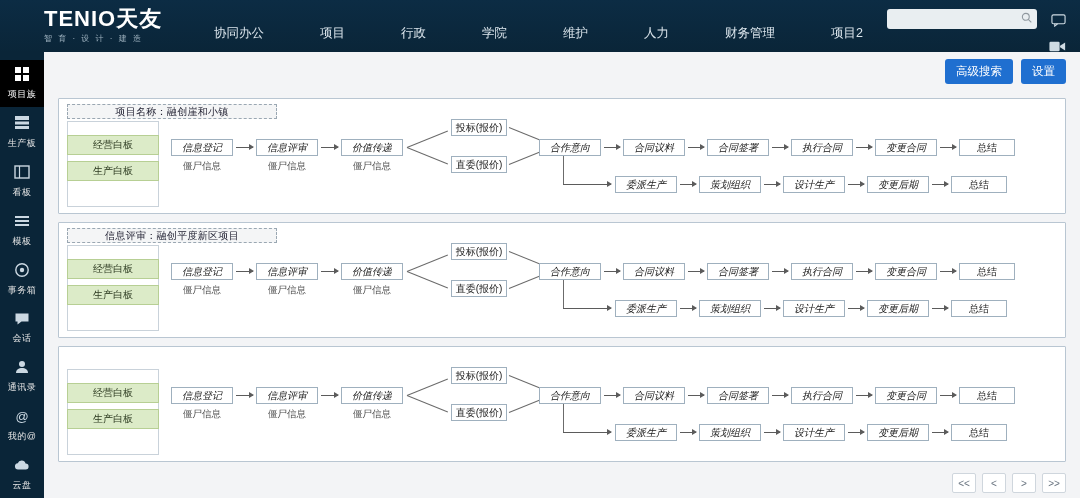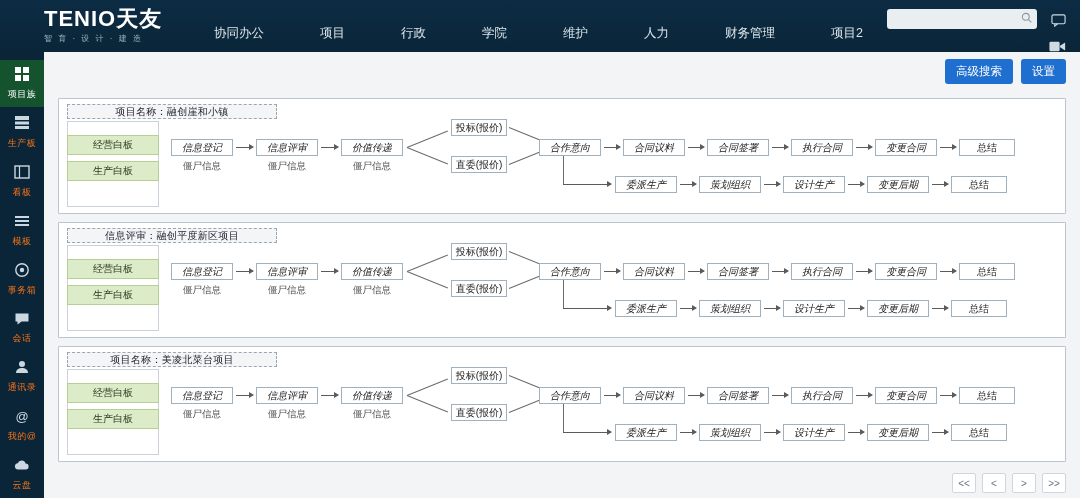--- a/index.html
+++ b/index.html
@@ -56,23 +56,23 @@
   
   .sidebar {
     position: absolute; top: 52px; left: 0; width: 44px; height: 446px;
     background: #0a2538;
     display: flex; flex-direction: column; align-items: center;
     padding-top: 8px; gap: 2px;
   }
   .side-item {
     width: 44px; height: 50px; display: flex; flex-direction: column;
     align-items: center; justify-content: center; gap: 3px; cursor: pointer;
-    color: #f97316;
-  }
-  .side-item.active { background: #14532d; color: #fff; }
+    color: #e5e5e5;
+  }
+  .side-item.active { background: #000000; color: #fff; }
   .side-label { font-size: 9px; letter-spacing: .5px; }
 
   
   .content {
     position: absolute; top: 52px; left: 44px; width: 1036px; height: 446px;
     background: #f3f4f6;
   }
   .toolbar {
     height: 38px; display: flex; align-items: center; justify-content: flex-end;
     padding-right: 14px; gap: 8px;
@@ -378,21 +378,20 @@
         <div class="node w62" style="left:640px; top:77px;">策划组织</div>
         <div class="arrow" style="left:705px; top:85px; width:16px;"></div>
         <div class="node w62" style="left:724px; top:77px;">设计生产</div>
         <div class="arrow" style="left:789px; top:85px; width:16px;"></div>
         <div class="node w62" style="left:808px; top:77px;">变更后期</div>
         <div class="arrow" style="left:873px; top:85px; width:16px;"></div>
         <div class="node w56" style="left:892px; top:77px;">总结</div>
       </div>
 
       <div class="card">
-        <div class="card-title">项目名称：美凌北菜台项目</div>
         <div class="lane-frame"></div>
         <div class="lane-box lane-a">经营白板</div>
         <div class="lane-box lane-b">生产白板</div>
 
         <div class="node w62" style="left:112px; top:40px;">信息登记</div>
         <div class="sublabel" style="left:112px; top:61px; width:62px;">僵尸信息</div>
         <div class="arrow" style="left:177px; top:48px; width:17px;"></div>
         <div class="node w62" style="left:197px; top:40px;">信息评审</div>
         <div class="sublabel" style="left:197px; top:61px; width:62px;">僵尸信息</div>
         <div class="arrow" style="left:262px; top:48px; width:17px;"></div>

